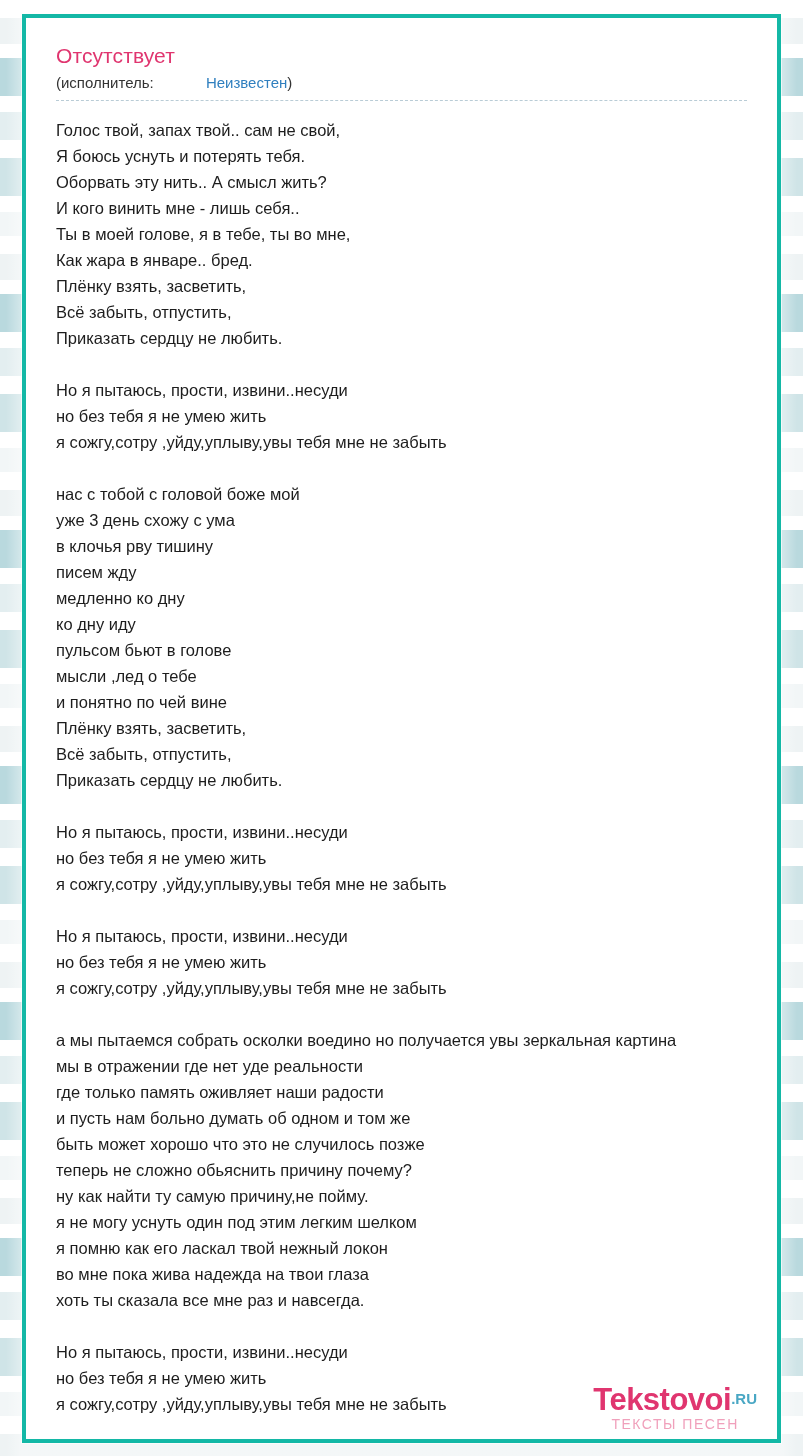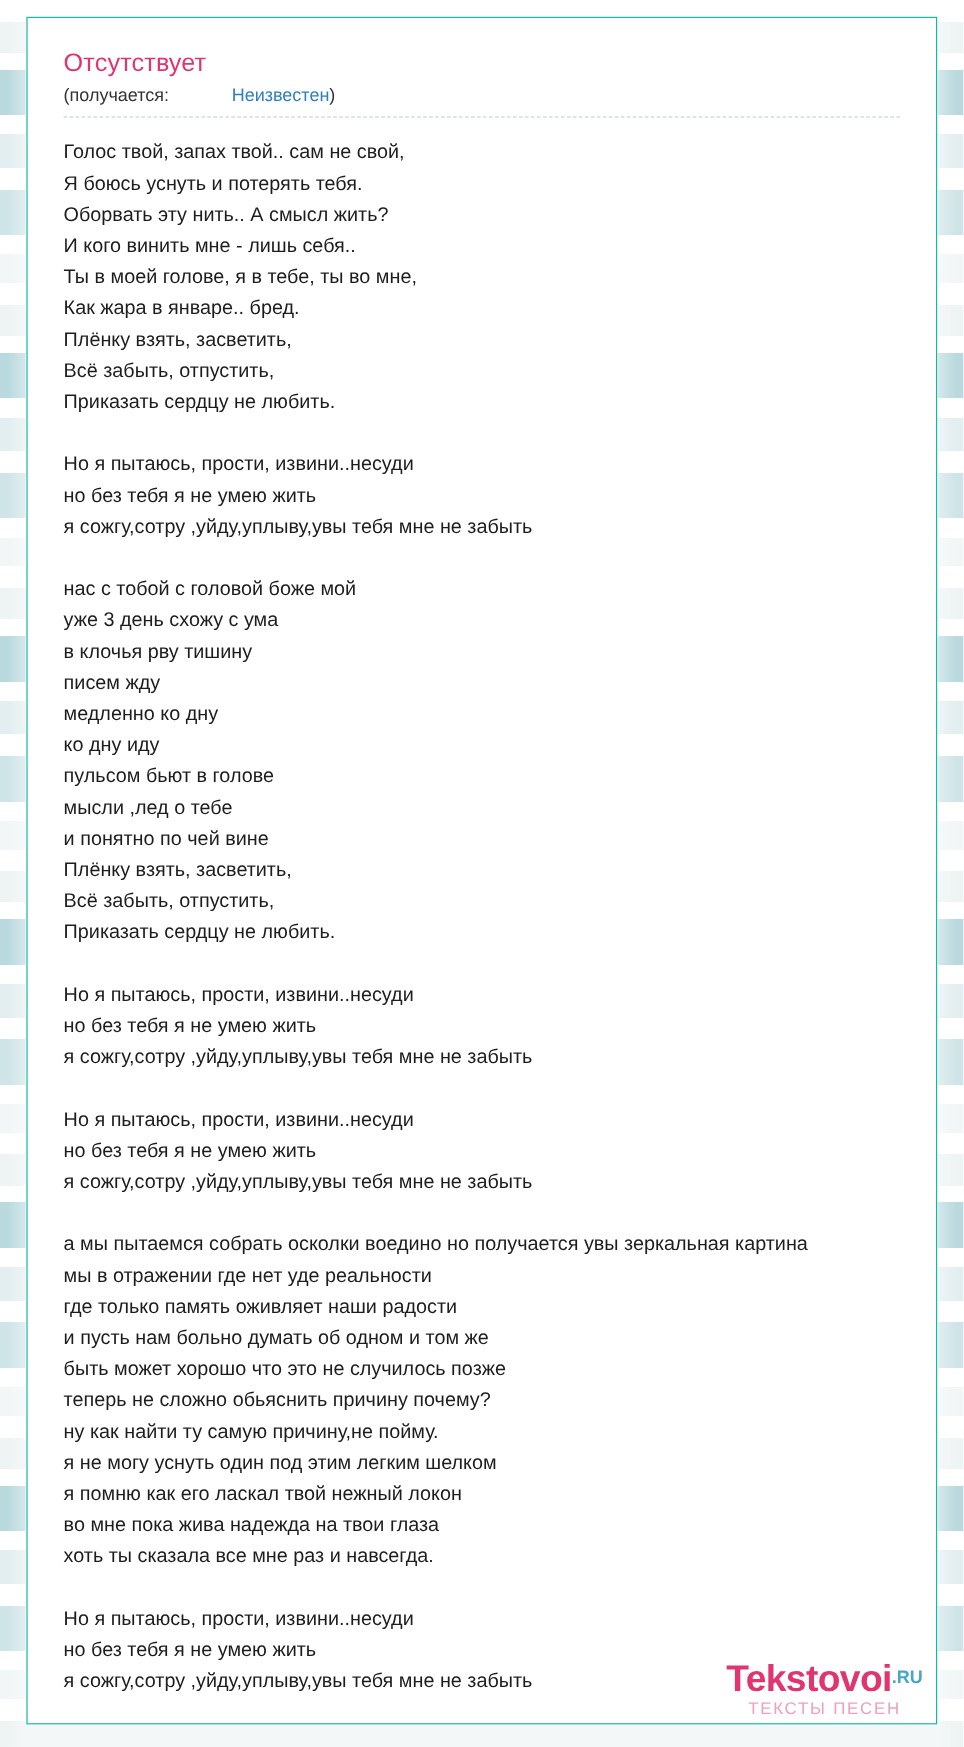--- a/index.html
+++ b/index.html
@@ -45,21 +45,21 @@
        rgba(255,255,255,0.35) 20px,
        rgba(255,255,255,0.35) 783px,
        rgba(255,255,255,0) 797px);
   }
 
   .page {
     position: relative;
     z-index: 2;
     margin: 14px 22px 14px 22px;
     background: #ffffff;
-    border: 1px solid #14b8a6;
+    border: 4px solid #14b8a6;
     box-shadow: 0 0 0 1px rgba(255,255,255,0.6);
     min-height: 1420px;
     box-sizing: border-box;
     padding: 26px 30px 10px 30px;
   }
 
   .song-title {
     color: #e0356f;
     font-size: 21px;
     font-weight: normal;
@@ -84,21 +84,21 @@
     font-size: 16.5px;
     line-height: 26px;
     color: #1d1d1d;
     white-space: pre-wrap;
     word-break: normal;
     padding-bottom: 12px;
   }
 
   .footer-logo {
     position: absolute;
-    right: 34px;
+    right: 46px;
     bottom: 26px;
     z-index: 3;
     text-align: center;
     line-height: 1;
   }
   .logo-main {
     font-size: 31px;
     font-weight: bold;
     color: #e0356f;
     letter-spacing: -0.5px;
@@ -120,21 +120,21 @@
 </head>
 <body>
 
 <div class="bg-stripes"></div>
 <div class="bg-wash"></div>
 
 <div class="page">
 
   <h1 class="song-title">Отсутствует</h1>
 
-  <div class="artist-line"><span>(получается: </span><a href="#" class="artist-link">Неизвестен</a><span>)</span></div>
+  <div class="artist-line"><span>(исполнитель: </span><a href="#" class="artist-link">Неизвестен</a><span>)</span></div>
 
   <div class="lyrics">Голос твой, запах твой.. сам не свой,
 Я боюсь уснуть и потерять тебя.
 Оборвать эту нить.. А смысл жить?
 И кого винить мне - лишь себя..
 Ты в моей голове, я в тебе, ты во мне,
 Как жара в январе.. бред.
 Плёнку взять, засветить,
 Всё забыть, отпустить,
 Приказать сердцу не любить.

